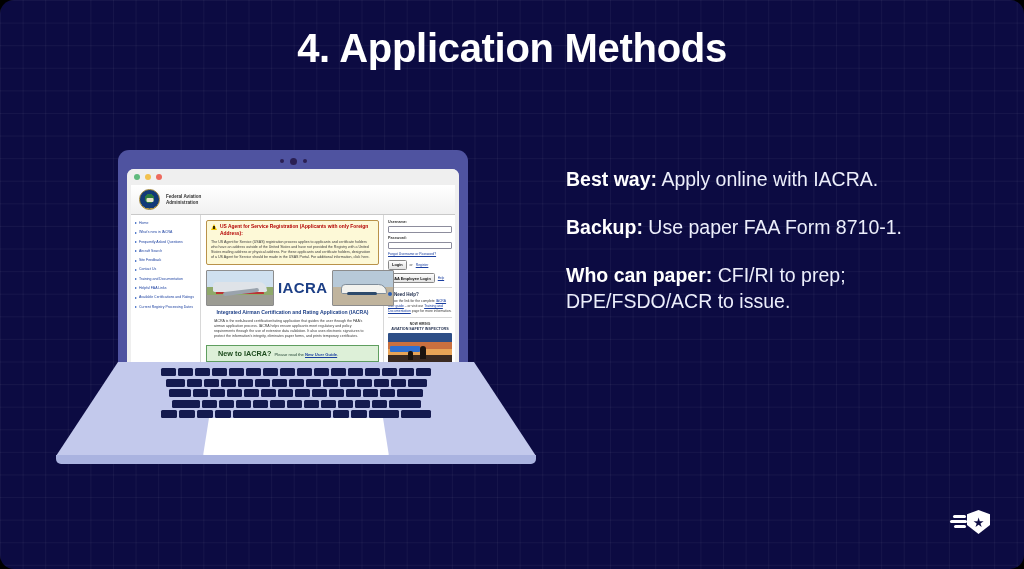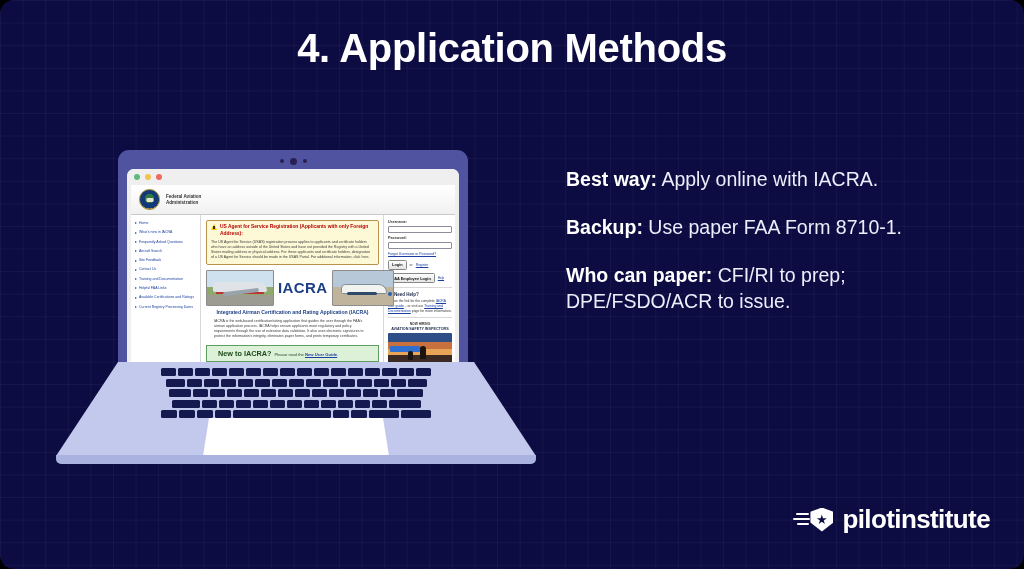--- a/index.html
+++ b/index.html
@@ -403,16 +403,15 @@
     <div class="logo-badge">
       <div class="wing">
         <span></span>
           <span></span>
           <span></span>
       </div>
       <div class="shield">
           <i>★</i>
         </div>
     </div>
-    <div class="logo-text">pilotinstitute</div>
   </div>
 
 </div>
 
 </body></html>

